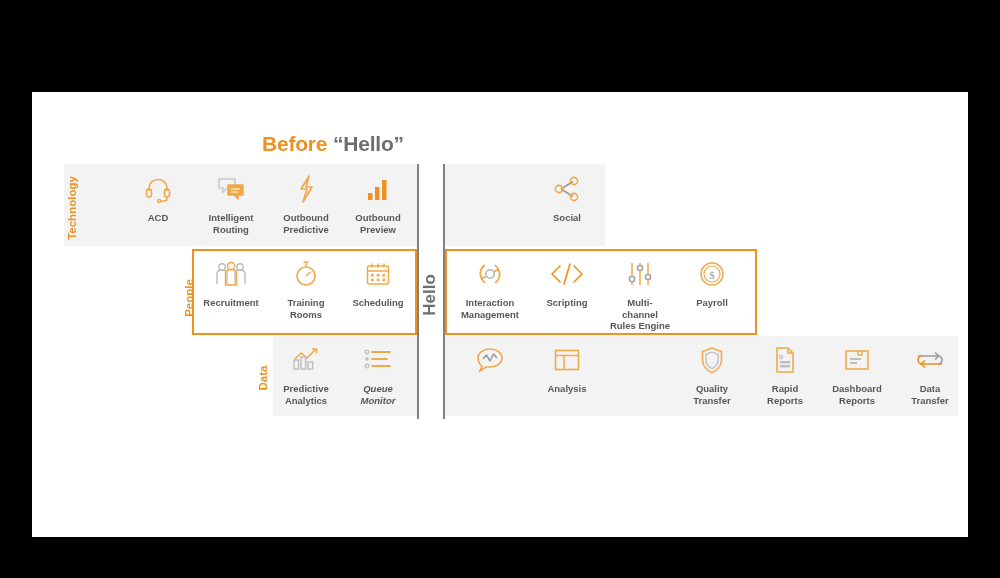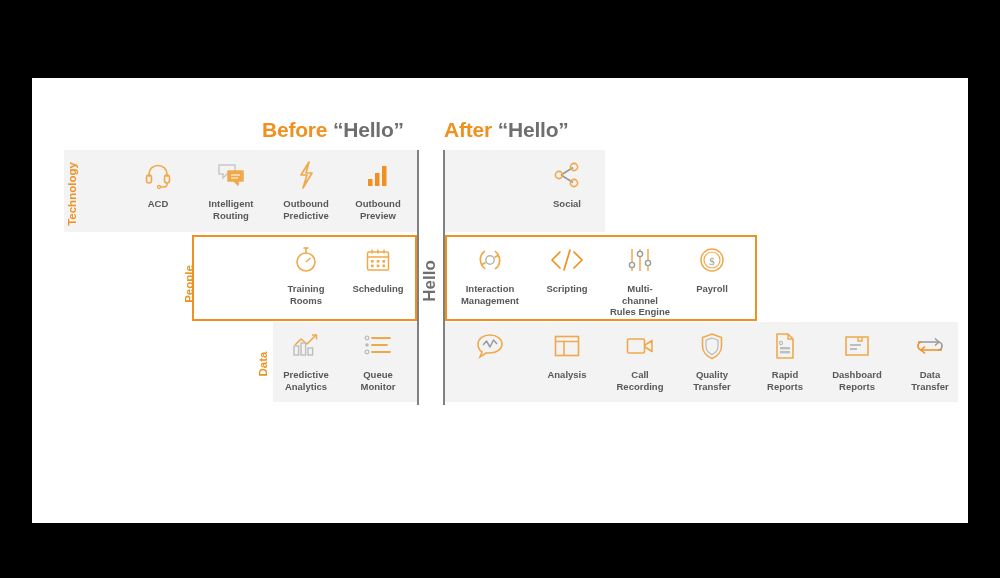--- a/index.html
+++ b/index.html
@@ -10,21 +10,21 @@
   body {
     width: 1000px;
     height: 578px;
     overflow: hidden;
     font-family: "Liberation Sans", sans-serif;
   }
 
   #slide {
     position: absolute;
     left: 32px;
-    top: 78px;
+    top: 92px;
     width: 936px;
     height: 445px;
     background: #ffffff;
   }
 
   
   .heading {
     position: absolute;
     font-size: 21px;
     font-weight: bold;
@@ -123,24 +123,20 @@
 
   <div class="band" id="band-tech-before"></div>
   <div class="band" id="band-tech-after"></div>
   <div class="band" id="band-data-before"></div>
   <div class="band" id="band-data-after"></div>
 
   <div class="heading" id="heading-before">
     <span class="accent">Before</span>
     <span>“Hello”</span>
   </div>
-  <div class="heading" id="heading-after">
-    <span class="accent">After</span>
-    <span>“Hello”</span>
-  </div>
 
   <div class="axis-label" id="axis-technology">Technology</div>
   <div class="axis-label" id="axis-people">People</div>
   <div class="axis-label" id="axis-data">Data</div>
 
   <div id="divider-left"></div>
   <div id="divider-right"></div>
   <div id="hello-label">Hello</div>
 
   <div class="people-box" id="box-people-before"></div>
@@ -200,20 +196,33 @@
       <svg width="28" height="26" viewBox="0 0 28 26">
         <path d="M8 13 L20 5.5 M8 13 L20 20.5" stroke="#9a9a9a" stroke-width="1.6"></path>
         <circle cx="6" cy="13" r="3.6" fill="none" stroke="#f0a94a" stroke-width="1.6"></circle>
         <circle cx="21" cy="5" r="3.6" fill="none" stroke="#f0a94a" stroke-width="1.6"></circle>
         <circle cx="21" cy="21" r="3.6" fill="none" stroke="#f0a94a" stroke-width="1.6"></circle>
       </svg>
     </div>
     <div class="label">Social</div>
   </div>
 
+  <div class="item" style="left:156px; top:167px;">
+    <div class="glyph">
+      <svg width="32" height="28" viewBox="0 0 32 28">
+        <circle cx="7" cy="7" r="3.2" fill="none" stroke="#bdbdbd" stroke-width="1.4"></circle>
+        <path d="M2 24 V14 C2 11.5 4 10 7 10 C10 10 12 11.5 12 14 V24" fill="none" stroke="#bdbdbd" stroke-width="1.4"></path>
+        <circle cx="25" cy="7" r="3.2" fill="none" stroke="#bdbdbd" stroke-width="1.4"></circle>
+        <path d="M20 24 V14 C20 11.5 22 10 25 10 C28 10 30 11.5 30 14 V24" fill="none" stroke="#bdbdbd" stroke-width="1.4"></path>
+        <circle cx="16" cy="6" r="3.6" fill="none" stroke="#f0a94a" stroke-width="1.5"></circle>
+        <path d="M10.5 25 V14 C10.5 11 13 9.5 16 9.5 C19 9.5 21.5 11 21.5 14 V25 Z" fill="none" stroke="#f0a94a" stroke-width="1.5"></path>
+      </svg>
+    </div>
+    <div class="label">Recruitment</div>
+  </div>
 
   <div class="item" style="left:231px; top:167px;">
     <div class="glyph">
       <svg width="24" height="30" viewBox="0 0 24 30">
         <circle cx="12" cy="17" r="9" fill="none" stroke="#f0a94a" stroke-width="1.6"></circle>
         <path d="M12 17 L16.5 13" stroke="#f0a94a" stroke-width="1.5"></path>
         <path d="M9.5 3 H14.5" stroke="#f0a94a" stroke-width="1.6"></path>
         <path d="M12 3 V8" stroke="#f0a94a" stroke-width="1.6"></path>
       </svg>
     </div>
@@ -297,21 +306,21 @@
         <path d="M21 2 H25.5 V6.5" fill="none" stroke="#f0a94a" stroke-width="1.5" stroke-linejoin="round"></path>
         <rect x="3" y="13" width="4.6" height="9" fill="none" stroke="#bdbdbd" stroke-width="1.4"></rect>
         <rect x="10" y="10" width="4.6" height="12" fill="none" stroke="#bdbdbd" stroke-width="1.4"></rect>
         <rect x="17" y="15" width="4.6" height="7" fill="none" stroke="#bdbdbd" stroke-width="1.4"></rect>
       </svg>
     </div>
     <div class="label">Predictive
 Analytics</div>
   </div>
 
-  <div class="item" style="left:303px; top:253px;">
+  <div class="item" style="left:303px; top:253px;font-style:italic;">
     <div class="glyph">
       <svg width="30" height="24" viewBox="0 0 30 24">
         <circle cx="4" cy="4" r="1.8" fill="none" stroke="#bdbdbd" stroke-width="1.3"></circle>
         <circle cx="4" cy="11" r="1.8" fill="#bdbdbd"></circle>
         <circle cx="4" cy="18" r="1.8" fill="none" stroke="#bdbdbd" stroke-width="1.3"></circle>
         <path d="M9 4 H27 M9 11 H24 M9 18 H27" stroke="#f0a94a" stroke-width="1.8" stroke-linecap="round"></path>
       </svg>
     </div>
     <div class="label">Queue
 Monitor</div>
@@ -330,30 +339,20 @@
     <div class="glyph">
       <svg width="28" height="24" viewBox="0 0 28 24">
         <rect x="2.5" y="2.5" width="23" height="19" fill="none" stroke="#f0a94a" stroke-width="1.6"></rect>
         <path d="M2.5 7.5 H25.5" stroke="#f0a94a" stroke-width="1.5"></path>
         <path d="M11 7.5 V21.5" stroke="#f0a94a" stroke-width="1.5"></path>
       </svg>
     </div>
     <div class="label">Analysis</div>
   </div>
 
-  <div class="item" style="left:565px; top:253px;">
-    <div class="glyph">
-      <svg width="30" height="22" viewBox="0 0 30 22">
-        <rect x="2.5" y="4" width="17" height="14" rx="1.5" fill="none" stroke="#f0a94a" stroke-width="1.6"></rect>
-        <path d="M20 10 L27 5.5 V16.5 L20 12 Z" fill="none" stroke="#f0a94a" stroke-width="1.6" stroke-linejoin="round"></path>
-      </svg>
-    </div>
-    <div class="label">Call
-Recording</div>
-  </div>
 
   <div class="item" style="left:637px; top:253px;">
     <div class="glyph">
       <svg width="24" height="28" viewBox="0 0 24 28">
         <path d="M12 2 L21.5 5.5 V14 C21.5 20 17 24.5 12 26.5 C7 24.5 2.5 20 2.5 14 V5.5 Z" fill="none" stroke="#f0a94a" stroke-width="1.6"></path>
         <path d="M12 6 L18 8.2 V14 C18 18 15 21.2 12 22.6 C9 21.2 6 18 6 14 V8.2 Z" fill="none" stroke="#bdbdbd" stroke-width="1.3"></path>
       </svg>
     </div>
     <div class="label">Quality
 Transfer</div>

